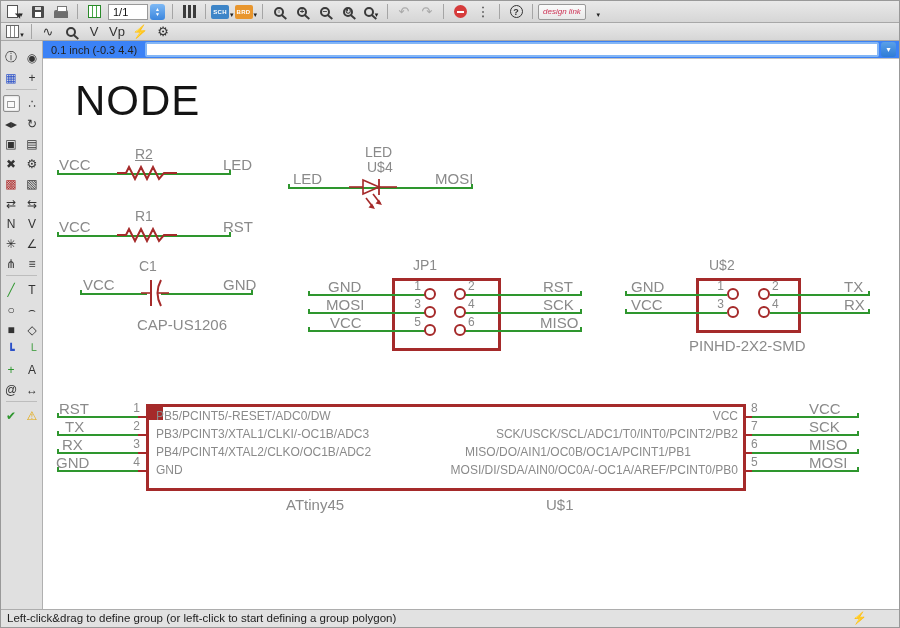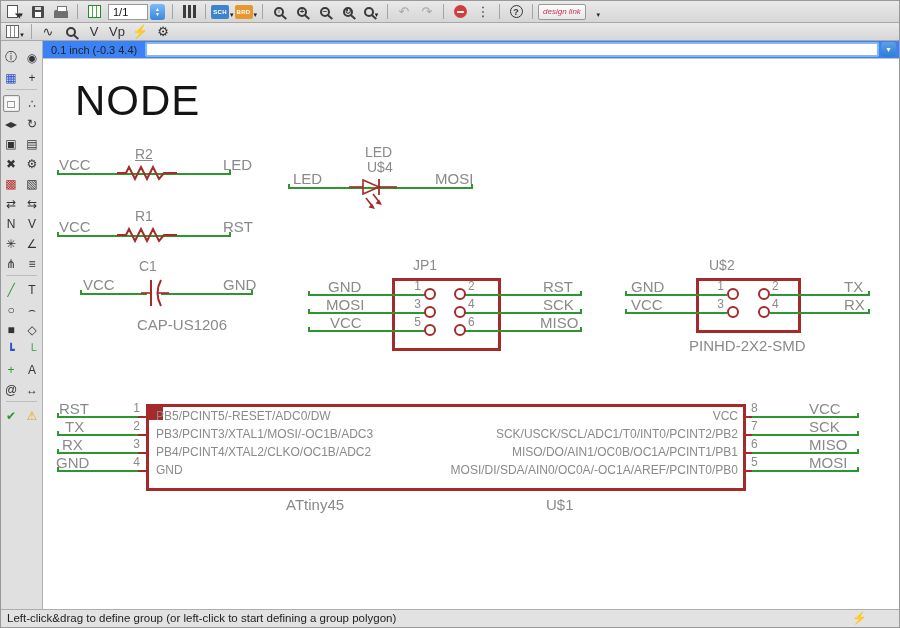--- a/index.html
+++ b/index.html
@@ -427,21 +427,21 @@
     <div class="nub" style="left:95px;top:357px;"></div>
     <div class="net" style="left:16px;top:341px;">RST</div>
     <div class="pnum r" style="left:77px;top:342px;width:20px;">1</div>
     <div class="pname" style="left:113px;top:350px;">PB5/PCINT5/-RESET/ADC0/DW</div>
 
     <div class="wire" style="left:15px;top:375px;width:88px;"></div>
     <div class="tick" style="left:14px;top:372px;"></div>
     <div class="nub" style="left:95px;top:375px;"></div>
     <div class="net" style="left:22px;top:359px;">TX</div>
     <div class="pnum r" style="left:77px;top:360px;width:20px;">2</div>
-    <div class="pname" style="left:113px;top:368px;">PB3/PCINT3/XTAL1/MOSI/-OC1B/ADC3</div>
+    <div class="pname" style="left:113px;top:368px;">PB3/PCINT3/XTAL1/CLKI/-OC1B/ADC3</div>
 
     <div class="wire" style="left:15px;top:393px;width:88px;"></div>
     <div class="tick" style="left:14px;top:390px;"></div>
     <div class="nub" style="left:95px;top:393px;"></div>
     <div class="net" style="left:19px;top:377px;">RX</div>
     <div class="pnum r" style="left:77px;top:378px;width:20px;">3</div>
     <div class="pname" style="left:113px;top:386px;">PB4/PCINT4/XTAL2/CLKO/OC1B/ADC2</div>
 
     <div class="wire" style="left:15px;top:411px;width:88px;"></div>
     <div class="tick" style="left:14px;top:408px;"></div>
@@ -462,21 +462,21 @@
     <div class="nub" style="left:701px;top:375px;"></div>
     <div class="net" style="left:766px;top:359px;">SCK</div>
     <div class="pnum" style="left:708px;top:360px;">7</div>
     <div class="pname ra" style="left:375px;top:368px;width:320px;">SCK/USCK/SCL/ADC1/T0/INT0/PCINT2/PB2</div>
 
     <div class="wire" style="left:703px;top:393px;width:112px;"></div>
     <div class="tick" style="left:814px;top:390px;"></div>
     <div class="nub" style="left:701px;top:393px;"></div>
     <div class="net" style="left:766px;top:377px;">MISO</div>
     <div class="pnum" style="left:708px;top:378px;">6</div>
-    <div class="pname ra" style="left:375px;top:386px;width:320px;">MISO/DO/AIN1/OC0B/OC1A/PCINT1/PB1</div>
+    <div class="pname ra" style="left:375px;top:386px;width:320px;text-align:center;">MISO/DO/AIN1/OC0B/OC1A/PCINT1/PB1</div>
 
     <div class="wire" style="left:703px;top:411px;width:112px;"></div>
     <div class="tick" style="left:814px;top:408px;"></div>
     <div class="nub" style="left:701px;top:411px;"></div>
     <div class="net" style="left:766px;top:395px;">MOSI</div>
     <div class="pnum" style="left:708px;top:396px;">5</div>
     <div class="pname ra" style="left:375px;top:404px;width:320px;">MOSI/DI/SDA/AIN0/OC0A/-OC1A/AREF/PCINT0/PB0</div>
 
     <div class="val" style="left:243px;top:437px;">ATtiny45</div>
     <div class="val" style="left:503px;top:437px;">U$1</div>

